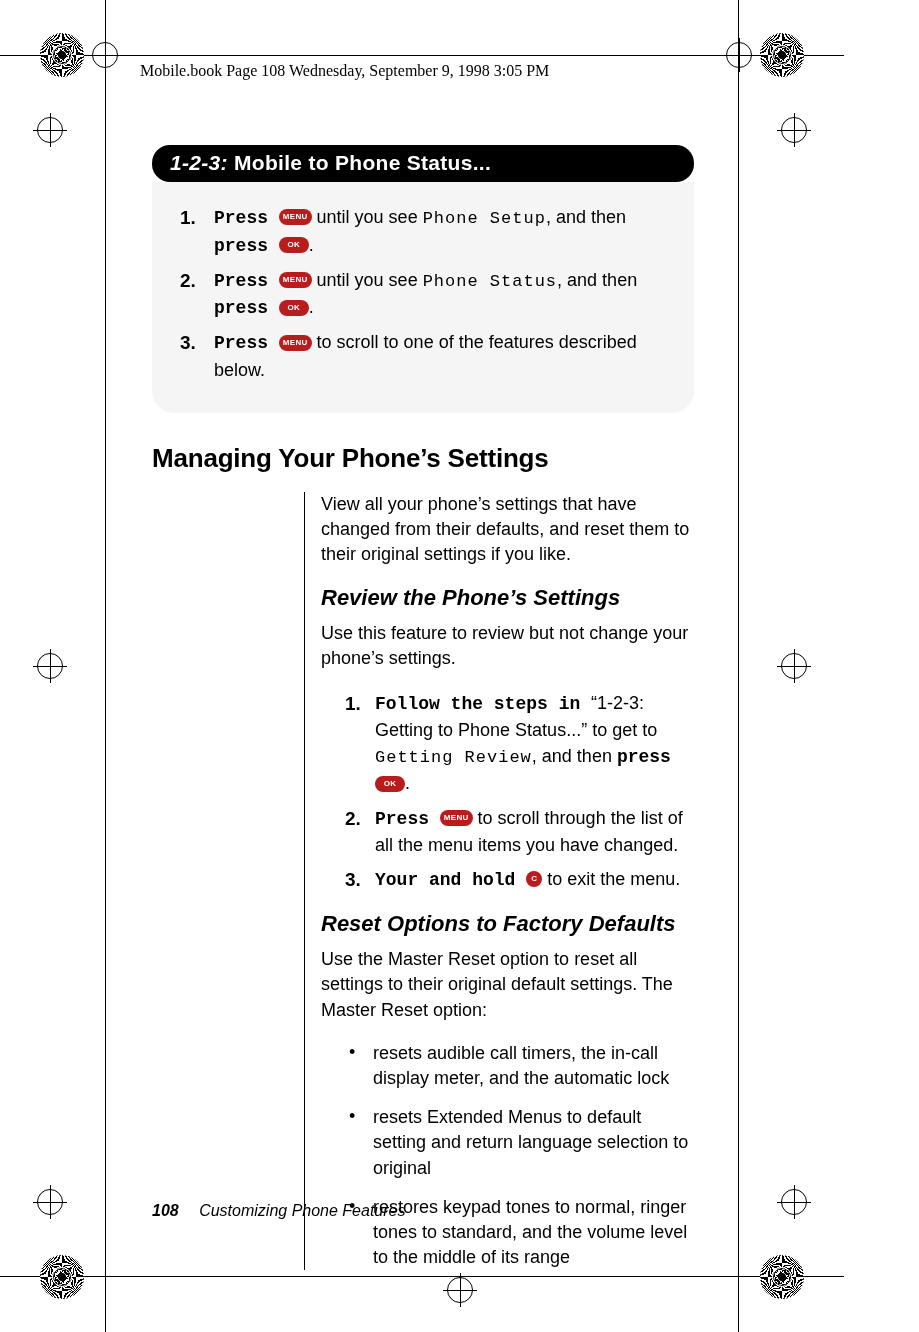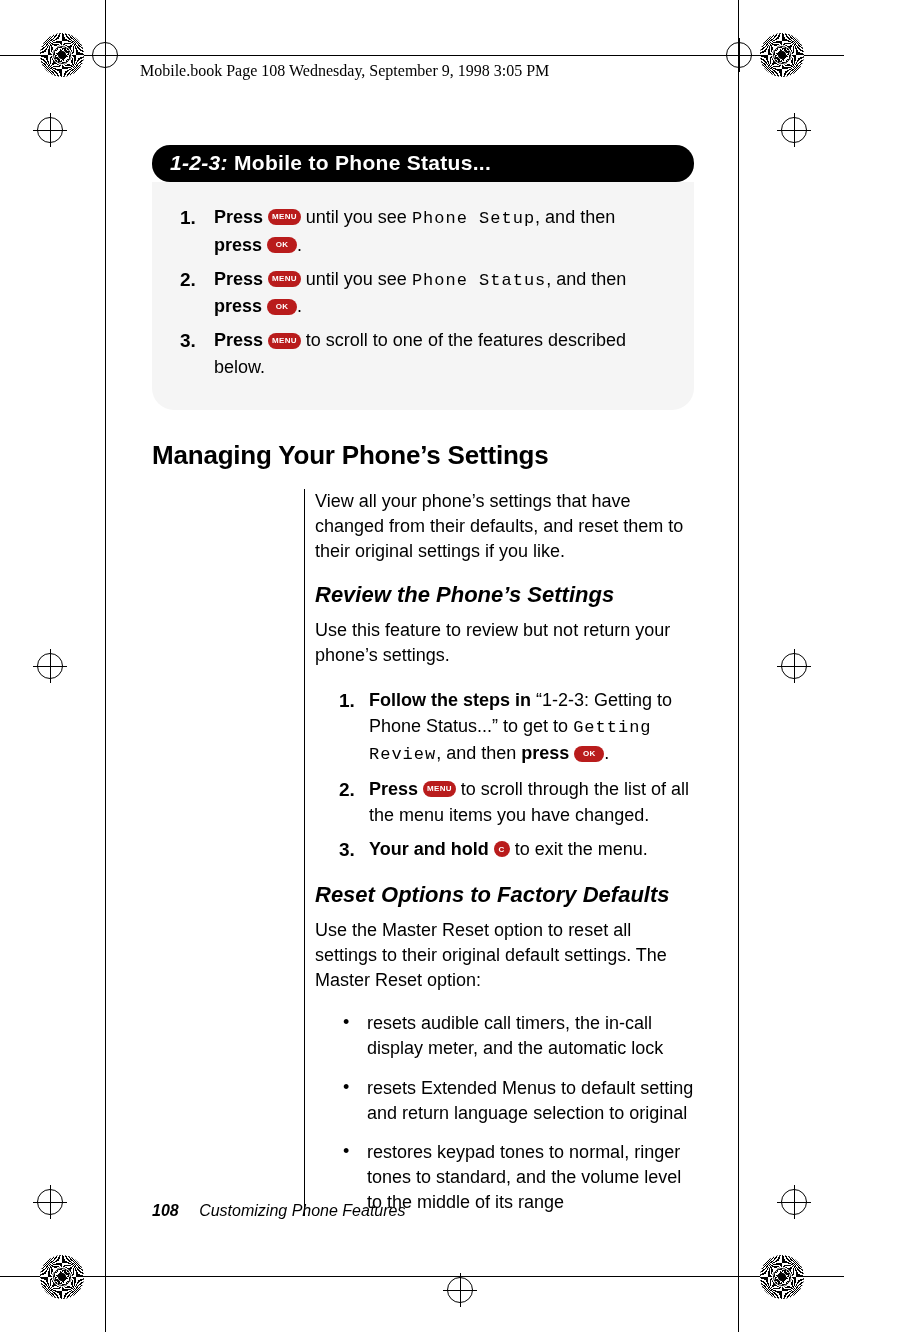--- a/index.html
+++ b/index.html
@@ -83,21 +83,21 @@
     line-height: 1.45;
   }
   ol.steps > li .num {
     font-weight: 800;
     font-size: 19px;
     width: 34px;
     flex: 0 0 34px;
     font-family: Arial, Helvetica, sans-serif;
   }
   ol.steps.inner > li .num { width: 30px; flex: 0 0 30px; }
-  .b { font-weight: 800; font-family: Liberation Sans, sans-serif; }
+  .b { font-weight: 800; font-family: Liberation Mono, monospace; }
   .lcd { font-family: "Courier New", monospace; letter-spacing: 1px; font-size: 17px; }
 
   .pill {
     display: inline-flex;
     align-items: center;
     justify-content: center;
     background: #b91c1c;
     color: #fff;
     border-radius: 999px;
     font-size: 8px;
@@ -116,21 +116,21 @@
   h2.section {
     font-family: Arial, Helvetica, sans-serif;
     font-weight: 900;
     font-size: 26px;
     margin: 0 0 18px 0;
     letter-spacing: -0.2px;
   }
   .column {
     margin-left: 152px;
     border-left: 1px solid #000;
-    padding-left: 10px;
+    padding-left: 16px;
   }
   .para {
     font-size: 18px;
     line-height: 1.4;
     margin: 0 0 18px 0;
     font-family: Helvetica, Arial, sans-serif;
   }
   h3.sub {
     font-family: Arial, Helvetica, sans-serif;
     font-weight: 800;
@@ -264,21 +264,21 @@
         </li>
       </ol>
     </div>
 
     <h2 class="section">Managing Your Phone’s Settings</h2>
 
     <div class="column">
       <p class="para">View all your phone’s settings that have changed from their defaults, and reset them to their original settings if you like.</p>
 
       <h3 class="sub">Review the Phone’s Settings</h3>
-      <p class="para">Use this feature to review but not return your phone’s settings.</p>
+      <p class="para">Use this feature to review but not change your phone’s settings.</p>
 
       <div class="inner-steps">
         <ol class="steps inner">
           <li>
             <span class="num">1.</span>
             <span>
               <span class="b">Follow the steps in </span><span>“1-2-3: Getting to Phone Status...” to get to </span><span class="lcd">Getting Review</span><span>, and then </span><span class="b">press </span><span class="pill">OK</span><span>.</span>
             </span>
           </li>
           <li>

